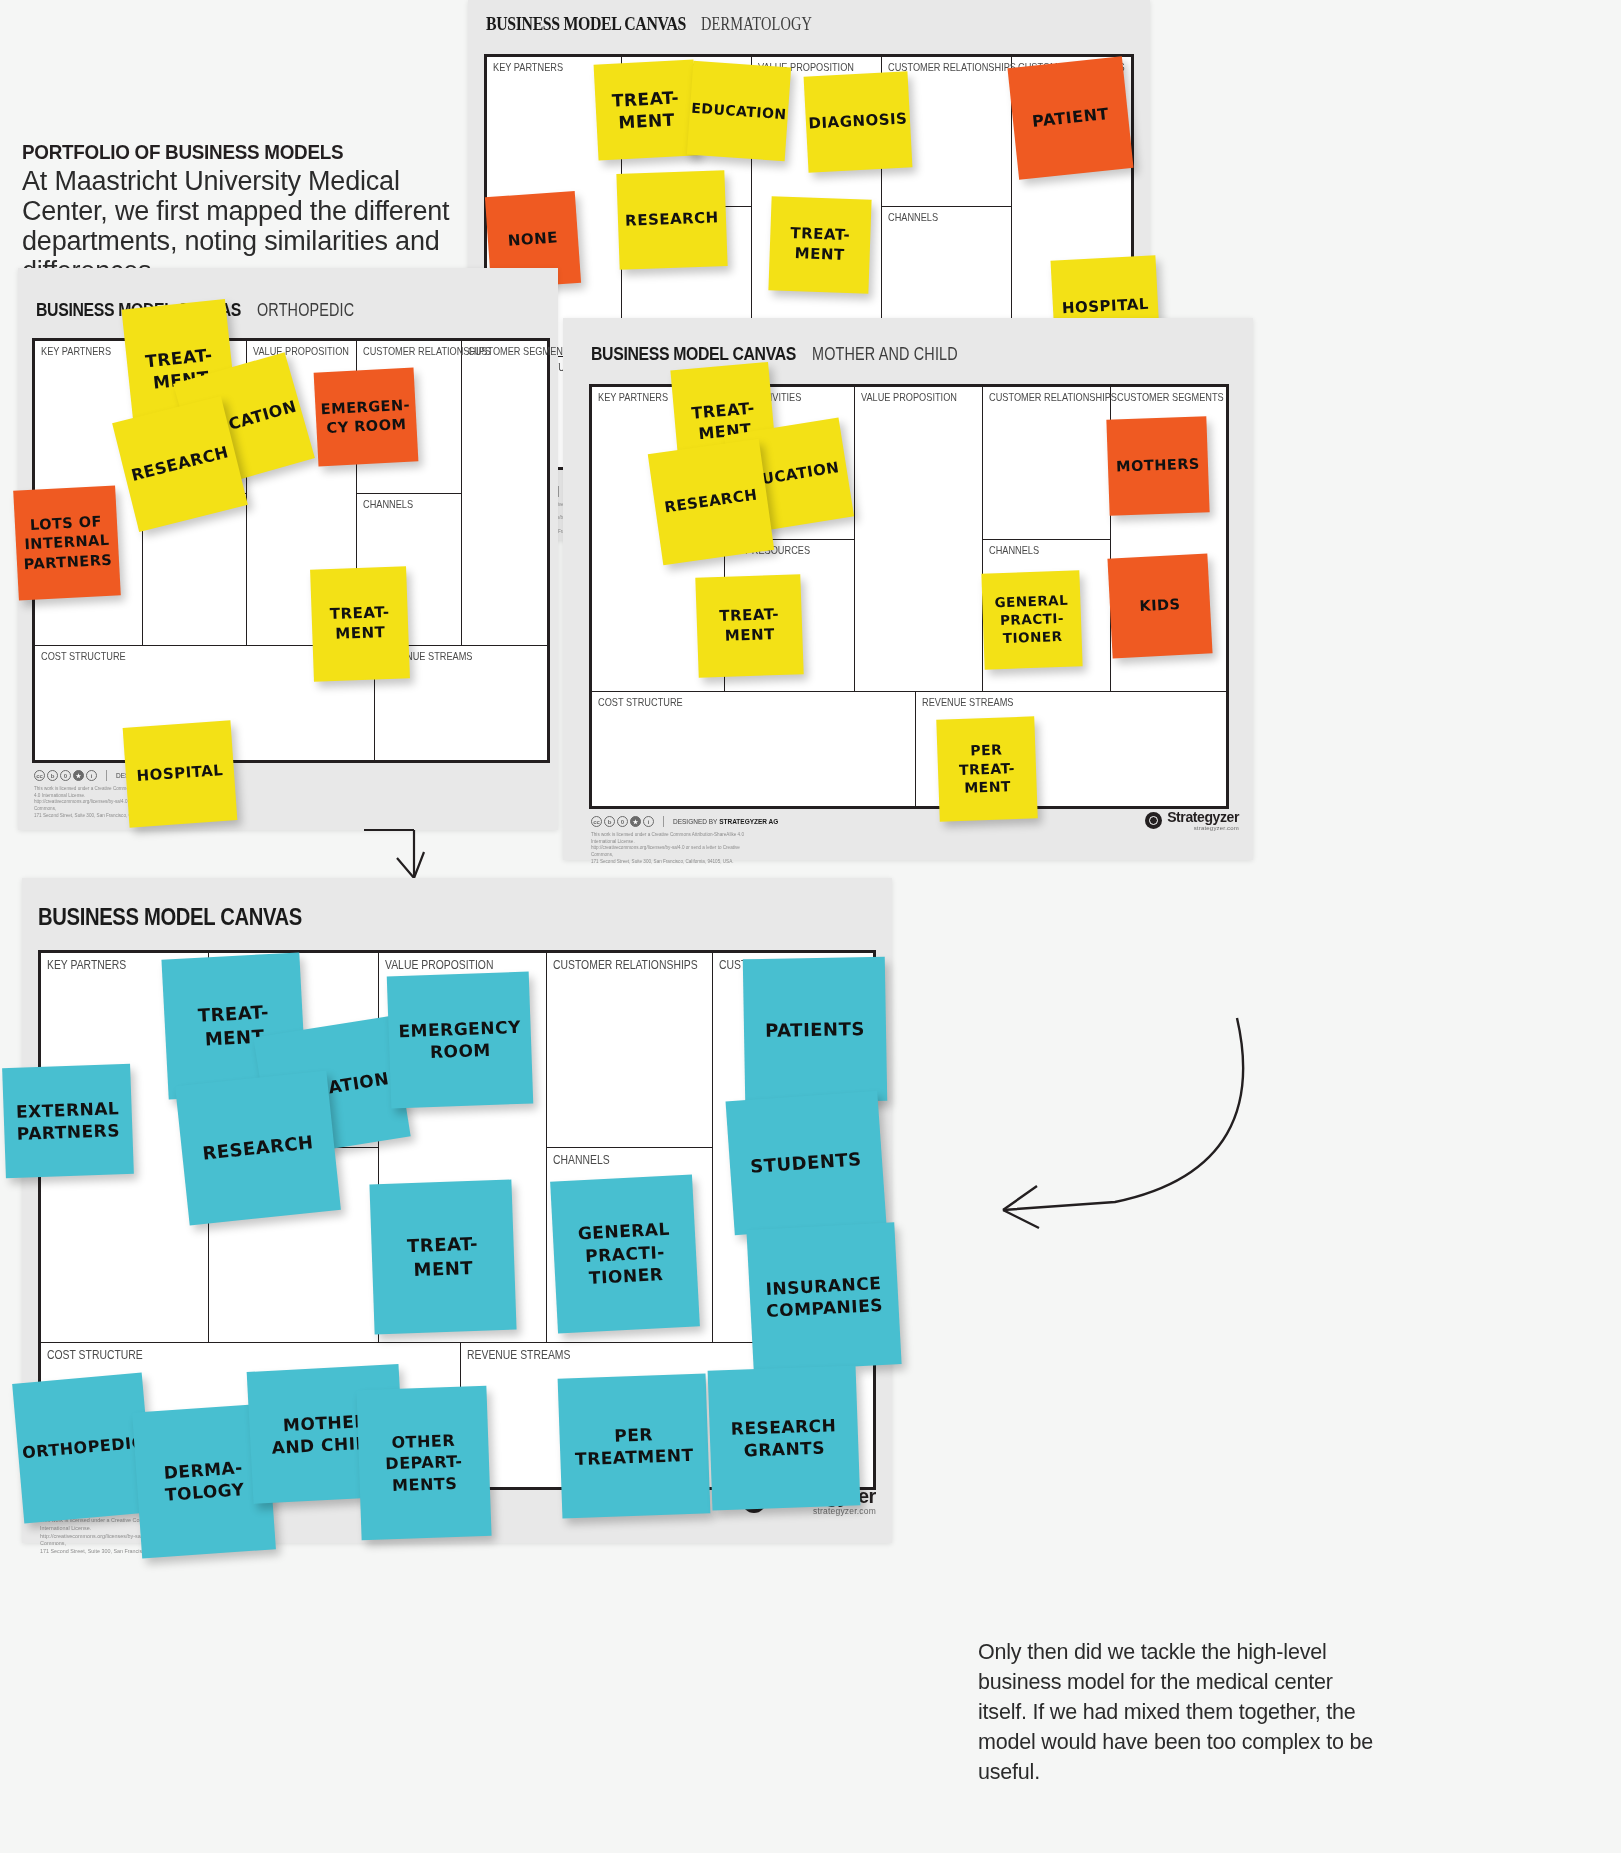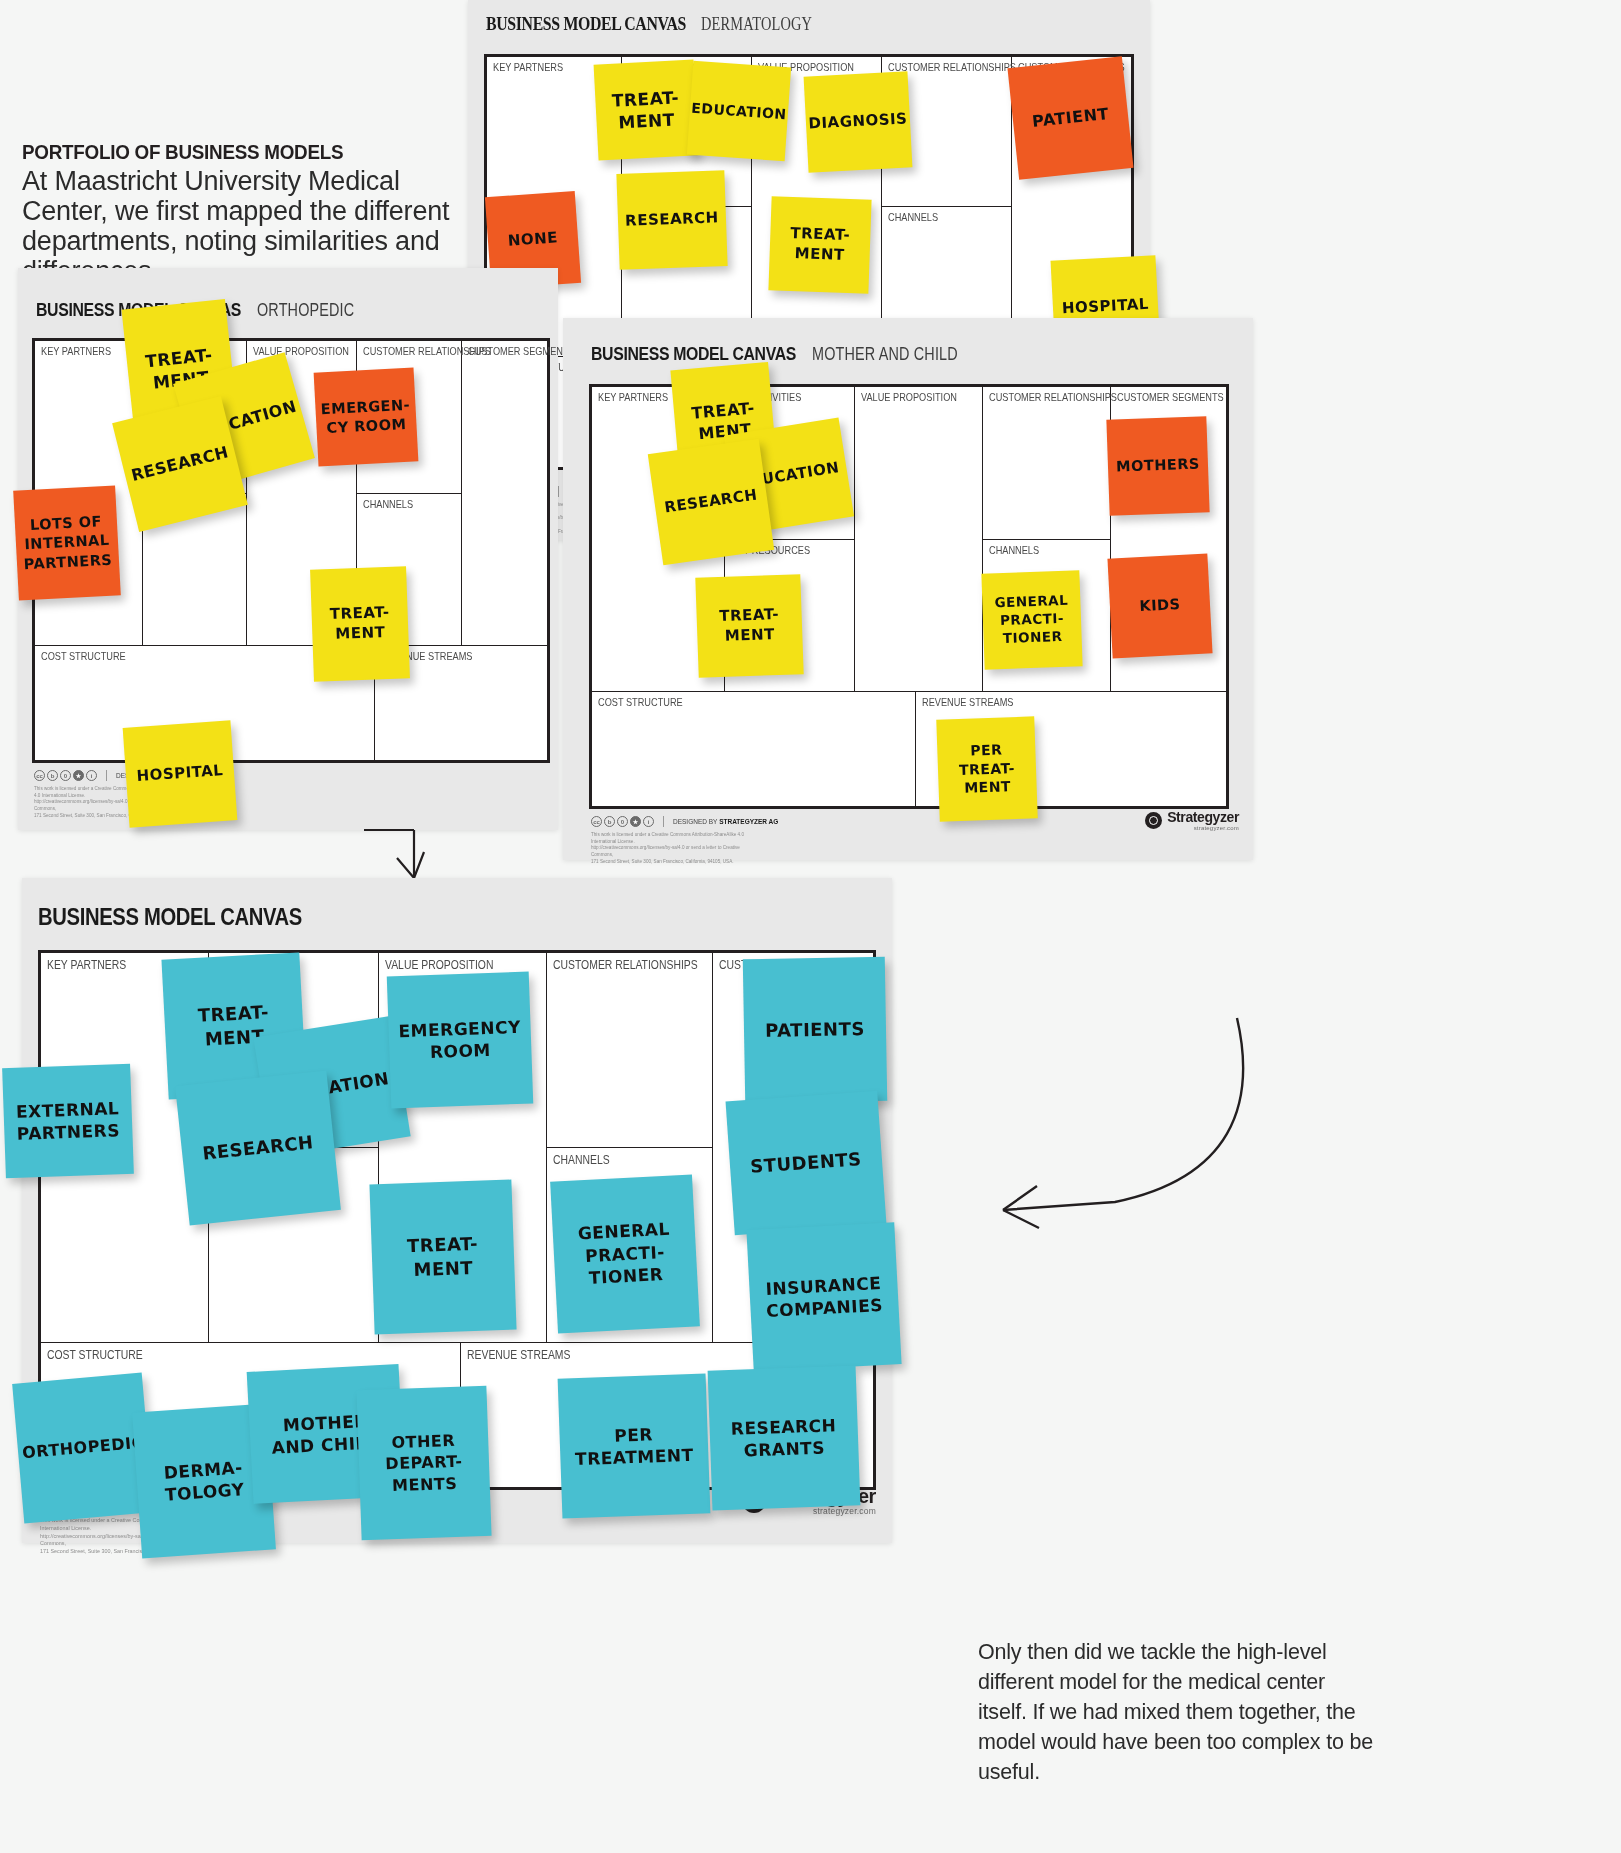--- a/index.html
+++ b/index.html
@@ -424,14 +424,14 @@
   <div class="note b" style="left:688px; top:490px; width:148px; height:140px; font-size:17px; transform:rotate(-2deg);">RESEARCH
 GRANTS</div>
 </div>
 
 <svg class="arrow" style="left:965px; top:1010px; width:300px; height:240px;" viewBox="0 0 300 240">
   <path d="M272,8 C292,95 266,168 150,192 L38,200" fill="none" stroke="#231f20" stroke-width="2.4"></path>
   <path d="M38,200 L72,176 M38,200 L74,218" fill="none" stroke="#231f20" stroke-width="2.4"></path>
 </svg>
 
 <div class="outro">
-  <span>Only then did we tackle the high-level different model for the medical center itself. If we had mixed them together, the model would have been too complex to be useful.</span>
+  <span>Only then did we tackle the high-level business model for the medical center itself. If we had mixed them together, the model would have been too complex to be useful.</span>
 </div>
 
 </body></html>

